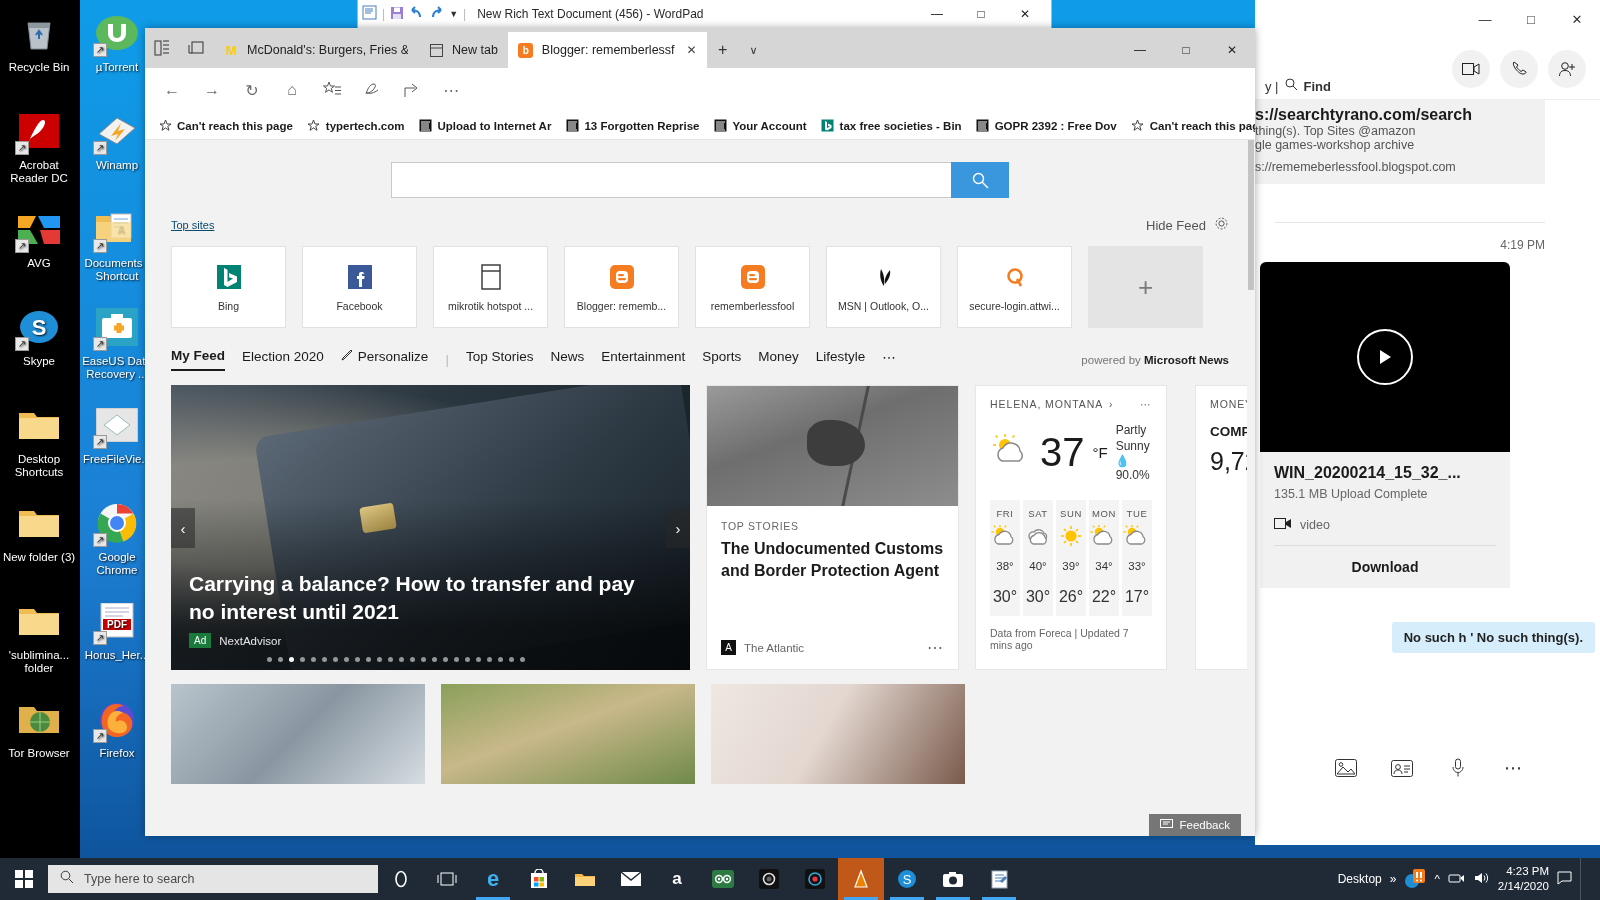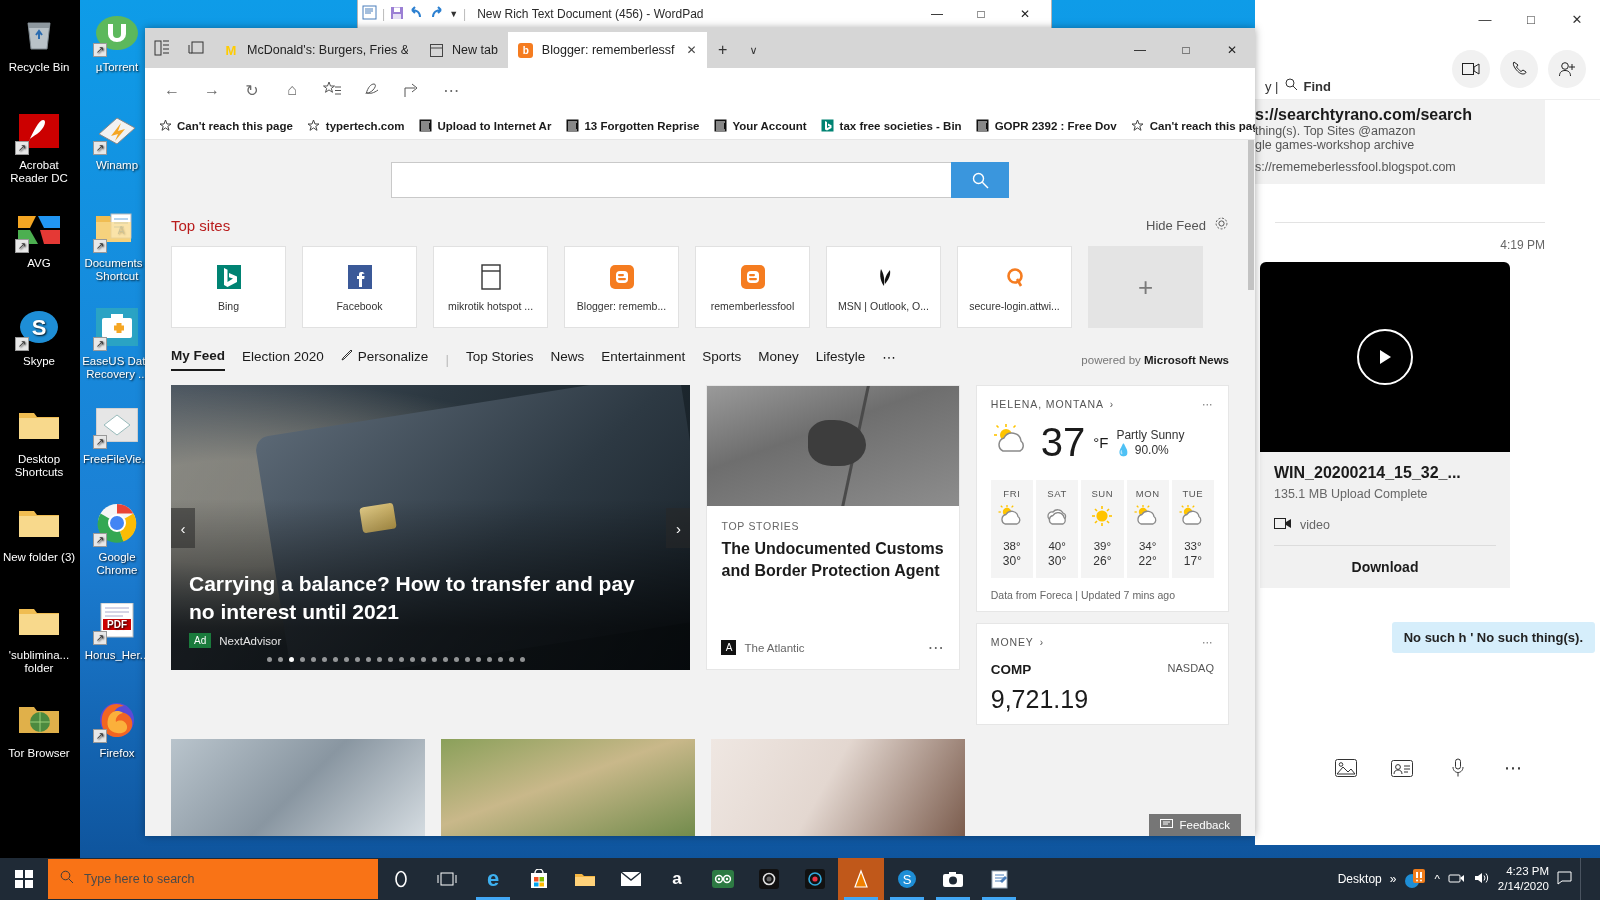--- a/index.html
+++ b/index.html
@@ -92,21 +92,21 @@
 
   
   .page { height:calc(808px - 40px - 44px - 28px); background:#f2f2f2; overflow:hidden; position:relative; }
   .searchrow { padding:22px 0 0 0; display:flex; justify-content:center; }
   .searchbox { width:618px; height:36px; display:flex; }
   .searchbox input { flex:1; border:1px solid #c9c9c9; border-right:none; background:#fff; padding:0 10px; font-size:13px;
       font-family:"Liberation Sans", sans-serif; }
   .searchbox .sbtn { width:58px; background:#3a96dd; display:flex; align-items:center; justify-content:center; color:#fff; font-size:17px; }
 
   .topsites-hdr { display:flex; align-items:center; padding:18px 26px 0 26px; }
-  .topsites-hdr .ts-title { font-size:15px; color:#b91c1c; }
+  .topsites-hdr .ts-title { font-size:11px; color:#0c4a6e;text-decoration:underline; }
   .topsites-hdr .ts-right { margin-left:auto; display:flex; align-items:center; gap:8px; font-size:13px; color:#555; }
   .tiles { display:flex; gap:16px; padding:12px 26px 0 26px; }
   .tile { width:115px; height:82px; background:#fff; border:1px solid #e1e1e1; display:flex; flex-direction:column;
       align-items:center; justify-content:center; gap:9px; }
   .tile .t-ico { width:28px; height:28px; display:flex; align-items:center; justify-content:center; }
   .tile .t-name { font-size:10.5px; color:#333; max-width:104px; overflow:hidden; white-space:nowrap; text-align:center; }
   .tile.add { background:#e4e4e4; border-color:#e4e4e4; color:#7a7a7a; font-size:26px; font-weight:300; }
 
   .feednav { display:flex; align-items:center; gap:17px; padding:20px 26px 0 26px; font-size:13.5px; color:#1b1b1b; }
   .feednav .item { padding-bottom:6px; white-space:nowrap; }
@@ -143,56 +143,56 @@
       background:linear-gradient(160deg,#9a9a9a 0%,#6e6e6e 40%,#8d8d8d 100%); position:relative; overflow:hidden; }
   .midcard .mc-img .pole { position:absolute; left:58%; top:-10px; width:3px; height:150px; background:#4a4a4a; transform:rotate(12deg); }
   .midcard .mc-img .hand { position:absolute; left:40%; top:34px; width:58px; height:46px; border-radius:40% 60% 50% 45%; background:#3d3d3d; }
   .midcard .mc-kicker { font-size:10.5px; letter-spacing:.7px; color:#666; padding:14px 14px 0 14px; }
   .midcard .mc-title { font-size:16px; font-weight:bold; color:#1b1b1b; line-height:22px; padding:6px 14px 0 14px; }
   .midcard .mc-foot { position:absolute; left:14px; right:14px; bottom:12px; display:flex; align-items:center; gap:8px; }
   .midcard .mc-src { font-size:11.5px; color:#666; }
   .midcard .mc-dots { margin-left:auto; color:#666; letter-spacing:1px; }
   .mc-logo { width:15px; height:15px; background:#111; color:#fff; font-size:10px; display:flex; align-items:center; justify-content:center; }
 
-  .rightcol { width:254px; display:flex; flex-direction:column; gap:11px; }
+  .rightcol { width:254px; display:flex; flex-direction:row; gap:28px; }
   .wcard { background:#fff; border:1px solid #e6e6e6; padding:12px 14px 10px 14px; }
   .wcard .wc-hdr { display:flex; align-items:center; font-size:10.5px; letter-spacing:.9px; color:#555; }
   .wcard .wc-hdr .chev { margin-left:6px; font-size:10px; }
   .wcard .wc-hdr .dots { margin-left:auto; color:#777; letter-spacing:1.5px; }
   .wnow { display:flex; align-items:center; gap:8px; margin-top:12px; }
   .wnow .temp { font-size:40px; font-weight:300; color:#1b1b1b; line-height:40px; }
   .wnow .deg { font-size:15px; color:#1b1b1b; vertical-align:super; }
   .wnow .cond { font-size:12px; color:#333; line-height:16px; }
   .wnow .hum { font-size:12px; color:#333; }
   .wdays { display:flex; gap:3px; margin-top:18px; }
   .wday { flex:1; background:#f4f4f4; padding:8px 0 10px 0; text-align:center; }
   .wday .d { font-size:9.5px; color:#555; letter-spacing:.6px; }
   .wday .hi { font-size:11.5px; color:#333; margin-top:8px; }
-  .wday .lo { font-size:12px; color:#333; margin-top:2px; }
+  .wday .lo { font-size:16px; color:#333; margin-top:16px; }
   .wfoot { font-size:10.5px; color:#666; margin-top:11px; }
   .mcard .m-sym { font-size:13.5px; font-weight:bold; color:#1b1b1b; margin-top:14px; display:flex;justify-content:flex-end; }
   .mcard .m-exch { margin-left:auto; font-size:11px; font-weight:normal; color:#555; }
   .mcard .m-val { font-size:25px; color:#1b1b1b; margin-top:8px; }
 
   .row2 { display:flex; gap:16px; padding:14px 26px 0 26px; }
   .r2card { width:254px; height:100px; overflow:hidden; }
   .r2a { background:linear-gradient(135deg,#b9c4cc 0%,#8996a1 50%,#d6dde2 100%); }
   .r2b { background:linear-gradient(160deg,#8aa05a 0%,#c9b88a 45%,#6f8a4a 100%); }
   .r2c { background:linear-gradient(120deg,#efe7e2 0%,#e3d7d0 45%,#7a5b4c 100%); }
 
   .feedback { position:absolute; right:14px; bottom:0; background:#767676; color:#fff; font-size:11.5px;
       padding:5px 11px; display:flex; align-items:center; gap:6px; }
 
   .pg-scroll { position:absolute; right:0; top:0; width:8px; height:100%; background:#f2f2f2; }
   .pg-scroll i { position:absolute; top:0; left:1px; width:6px; height:150px; background:#c3c3c3; display:block; }
 
   
   #taskbar { position:absolute; left:0; bottom:0; width:1600px; height:42px; background:#1f2a36; display:flex; align-items:center; }
   #taskbar .start { width:48px; height:42px; display:flex; align-items:center; justify-content:center; }
-  #taskbar .tsearch { width:330px; height:40px; background:#f97316; display:flex; align-items:center; gap:10px; padding:0 12px; }
+  #taskbar .tsearch { width:330px; height:28px; background:#e5e5e5; display:flex; align-items:center; gap:10px; padding:0 12px; }
   #taskbar .tsearch .ph { color:#4a4a4a; font-size:12.5px; }
   #taskbar .tbtn { width:46px; height:42px; display:flex; align-items:center; justify-content:center; position:relative; }
   #taskbar .tbtn.act::after { content:""; position:absolute; left:6px; right:6px; bottom:0; height:3px; background:#41a7f5; }
   #taskbar .tbtn.vlc { background:#c0581a; }
   #taskbar .tray { margin-left:auto; display:flex; align-items:center; gap:8px; padding-right:8px; color:#fff; font-size:11.5px; }
   #taskbar .desktopbtn { font-size:12px; color:#fff; }
   #taskbar .clock { text-align:right; line-height:15px; font-size:11.5px; }
   #taskbar .showdesk { width:12px; height:42px; border-left:1px solid #4a5460; }
 </style>
 </head>

